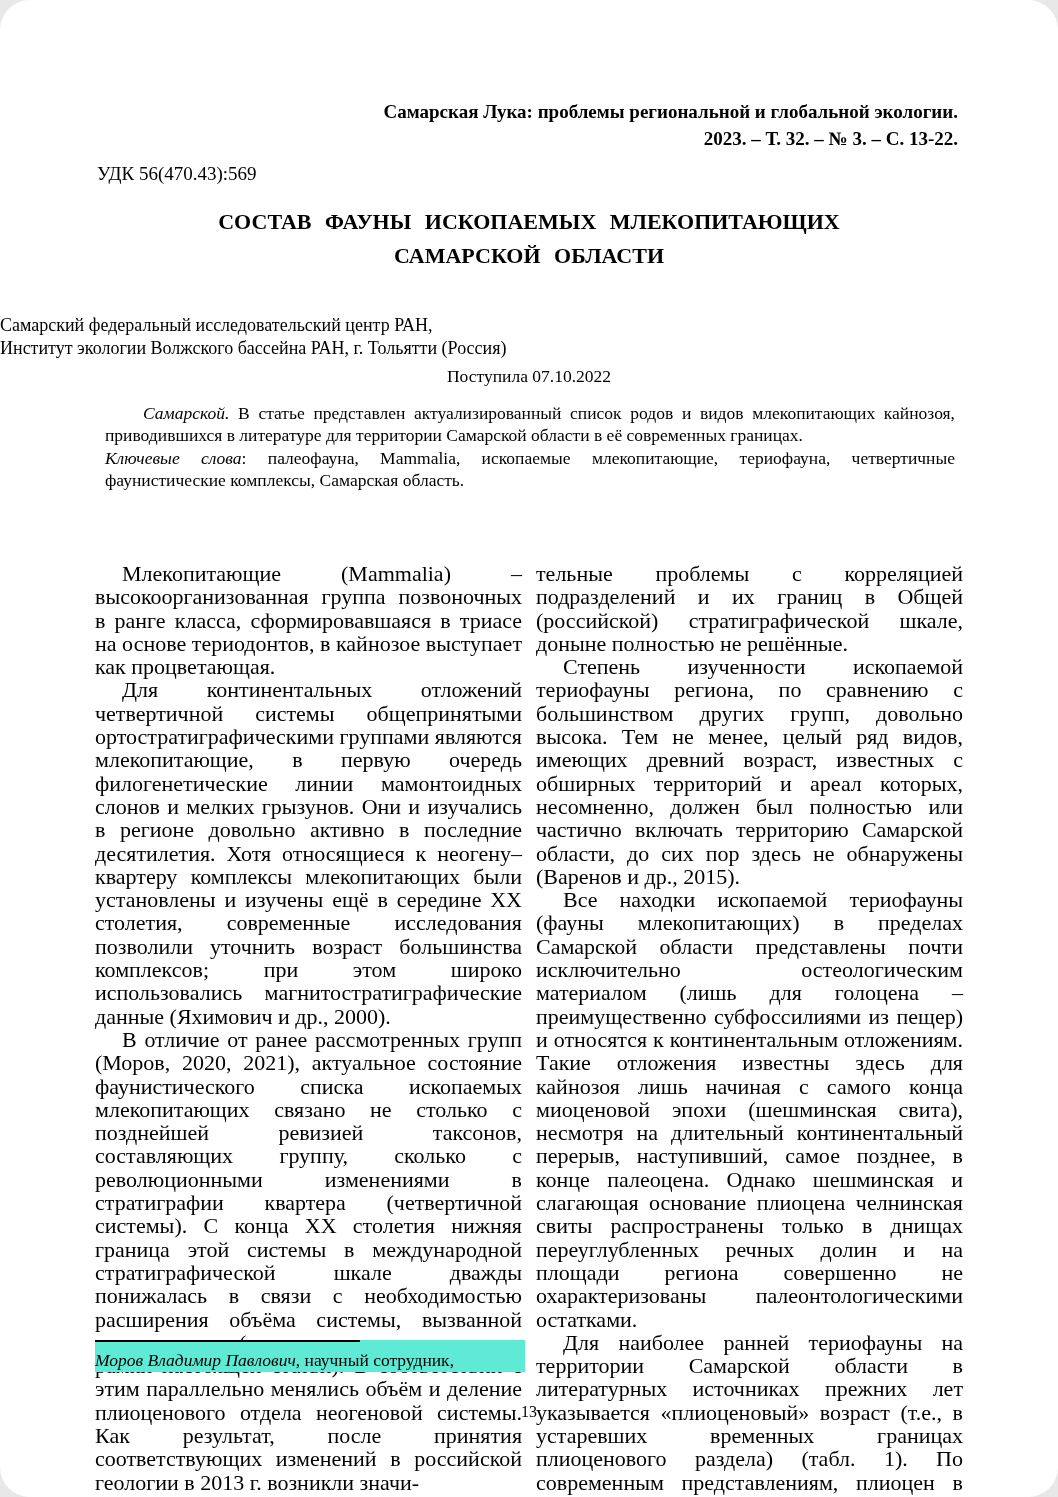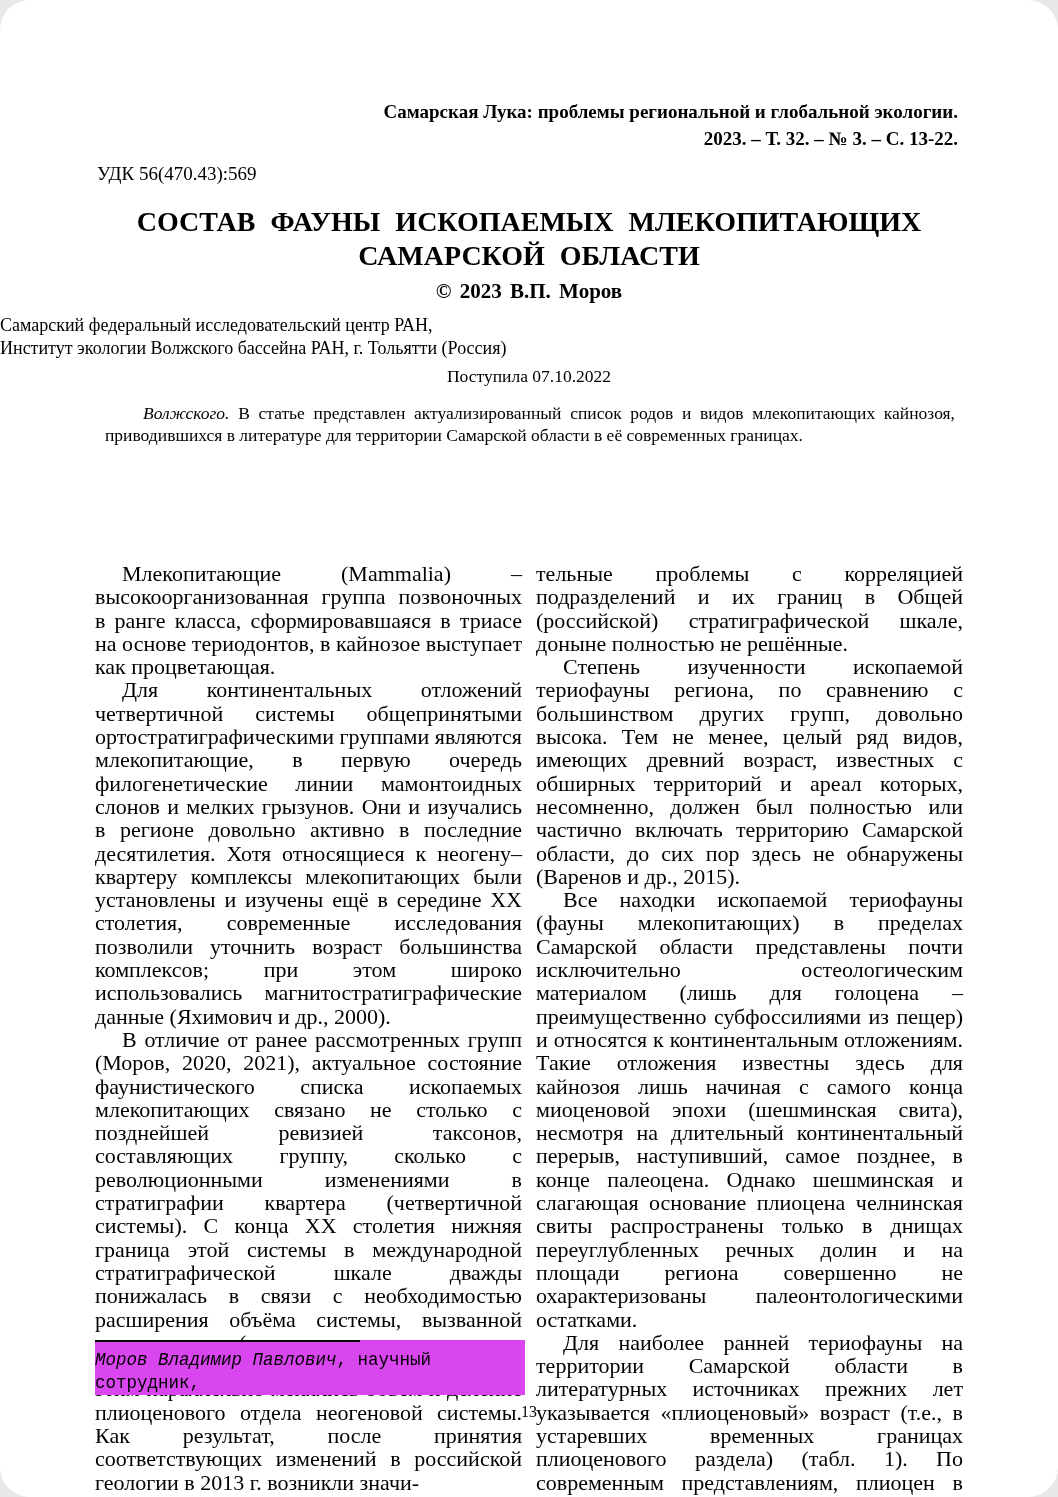--- a/index.html
+++ b/index.html
@@ -36,21 +36,21 @@
   }
   .udc { font-weight: normal; }
   .doi { font-weight: bold; }
   .title-block {
     position: absolute;
     top: 205px;
     left: 0;
     width: 100%;
     text-align: center;
     font-weight: bold;
-    font-size: 28px;
+    font-size: 22px;
     line-height: 34px;
     word-spacing: 8px;
   }
   .copyright-line {
     position: absolute;
     top: 279px;
     left: 0;
     width: 100%;
     text-align: center;
     font-weight: bold;
@@ -98,22 +98,21 @@
   .column p.no-indent { text-indent: 0; }
   .col-left { left: 95px; }
   .col-right { left: 536px; }
   .footnote {
     position: absolute;
     left: 95px;
     top: 1340px;
     width: 430px;
     font-size: 17.5px;
     line-height: 23px;
-    background: #d946ef;
-    font-family: Liberation Mono, monospace;
+    background: #5eead4;
   }
   .footnote-rule {
     width: 265px;
     height: 2px;
     background: #000000;
     margin-bottom: 7px;
   }
   .footnote p { margin: 0; }
   .page-number {
     position: absolute;
@@ -136,31 +135,31 @@
 
   <div class="meta-row">
     <span class="udc">УДК 56(470.43):569</span>
   </div>
 
   <div class="title-block">
     <div>СОСТАВ ФАУНЫ ИСКОПАЕМЫХ МЛЕКОПИТАЮЩИХ</div>
     <div>САМАРСКОЙ ОБЛАСТИ</div>
   </div>
 
-  <div class="copyright-line">© 2023  В.П. Моров</div>
 
   <div class="affiliation-block">
     <div>Самарский федеральный исследовательский центр РАН,</div>
     <div>Институт экологии Волжского бассейна РАН, г. Тольятти (Россия)</div>
   </div>
 
   <div class="received-line">Поступила 07.10.2022</div>
 
   <div class="abstract-block">
-    <p class="first"><span class="ital">Волжского.</span><span> В статье представлен актуализированный список родов и видов млекопитающих кайнозоя, приводившихся в литературе для территории Самарской области в её современных границах.</span></p>
+    <p class="first"><span class="ital">Самарской.</span><span> В статье представлен актуализированный список родов и видов млекопитающих кайнозоя, приводившихся в литературе для территории Самарской области в её современных границах.</span></p>
+    <p><span class="ital">Ключевые слова</span><span>: палеофауна, Mammalia, ископаемые млекопитающие, териофауна, четвертичные фаунистические комплексы, Самарская область.</span></p>
   </div>
 
   <div class="column col-left">
     <p>Млекопитающие (Mammalia) – высокоорганизованная группа позвоночных в ранге класса, сформировавшаяся в триасе на основе териодонтов, в кайнозое выступает как процветающая.</p>
     <p>Для континентальных отложений четвертичной системы общепринятыми ортостратиграфическими группами являются млекопитающие, в первую очередь филогенетические линии мамонтоидных слонов и мелких грызунов. Они и изучались в регионе довольно активно в последние десятилетия. Хотя относящиеся к неогену–квартеру комплексы млекопитающих были установлены и изучены ещё в середине XX столетия, современные исследования позволили уточнить возраст большинства комплексов; при этом широко использовались магнитостратиграфические данные (Яхимович и др., 2000).</p>
     <p>В отличие от ранее рассмотренных групп (Моров, 2020, 2021), актуальное состояние фаунистического списка ископаемых млекопитающих связано не столько с позднейшей ревизией таксонов, составляющих группу, сколько с революционными изменениями в стратиграфии квартера (четвертичной системы). С конца XX столетия нижняя граница этой системы в международной стратиграфической шкале дважды понижалась в связи с необходимостью расширения объёма системы, вызванной рядом причин (их рассмотрение выходит за рамки настоящей статьи). В соответствии с этим параллельно менялись объём и деление плиоценового отдела неогеновой системы. Как результат, после принятия соответствующих изменений в российской геологии в 2013 г. возникли значи-</p>
   </div>
 
   <div class="column col-right">
     <p class="no-indent">тельные проблемы с корреляцией подразделений и их границ в Общей (российской) стратиграфической шкале, доныне полностью не решённые.</p>

